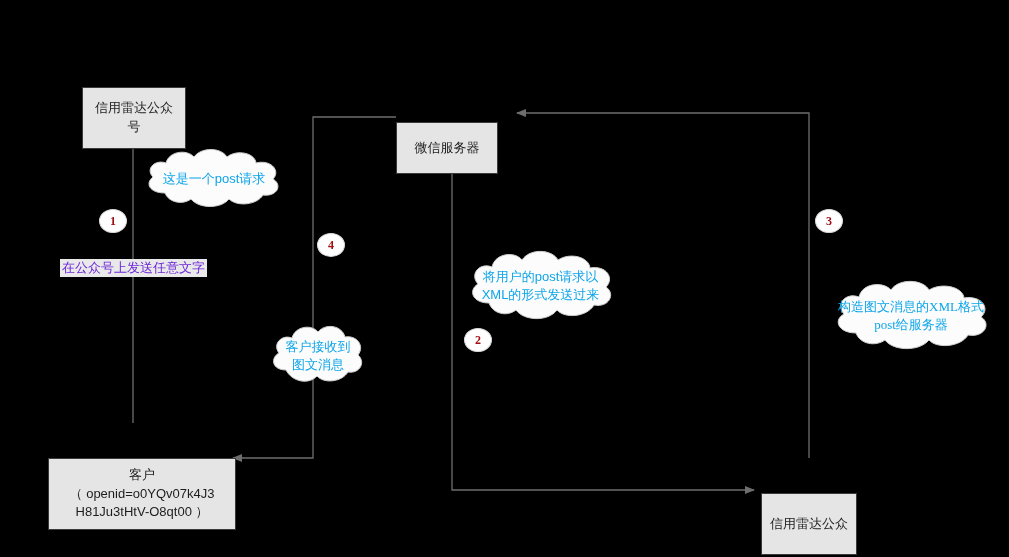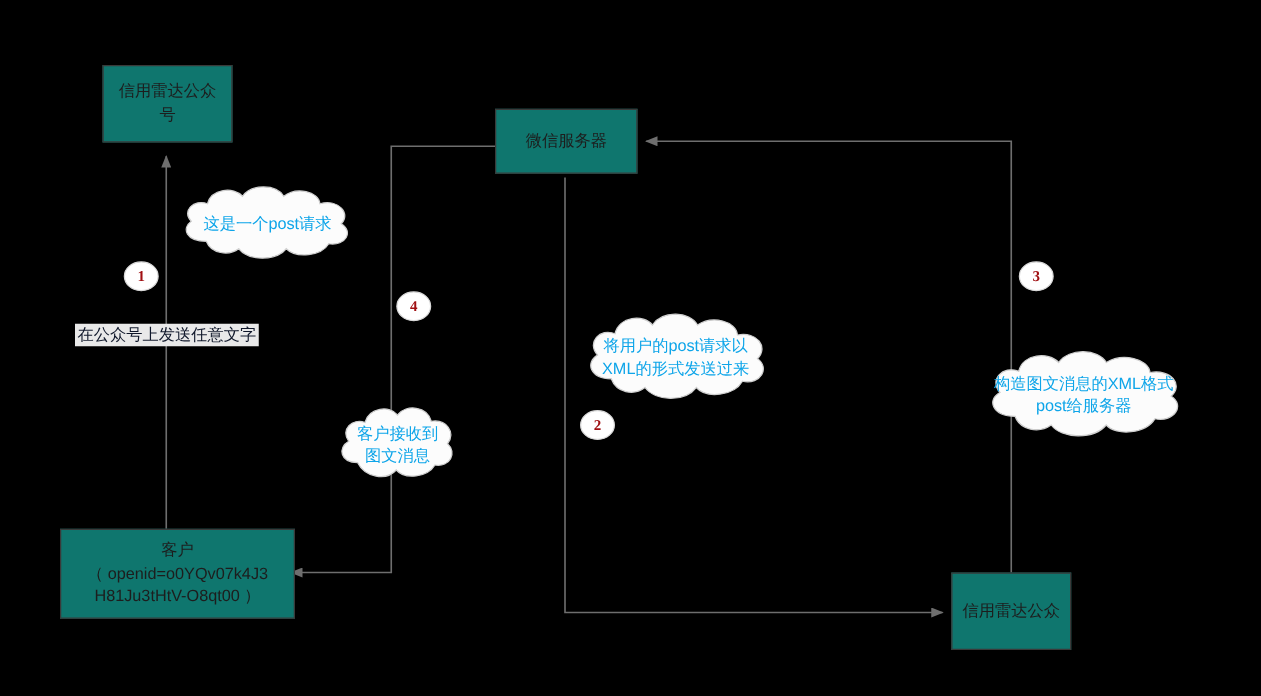--- a/index.html
+++ b/index.html
@@ -18,32 +18,33 @@
   svg.wires {
     position: absolute;
     left: 0;
     top: 0;
     width: 1009px;
     height: 557px;
     pointer-events: none;
   }
   .node {
     position: absolute;
-    background: #0f766e;
+    background: #e5e5e5;
     border: 1px solid #3a3a3a;
     box-sizing: border-box;
     display: flex;
     align-items: center;
     justify-content: center;
     text-align: center;
     color: #1d1d1d;
     font-size: 13px;
     line-height: 1.45;
     white-space: pre-line;
     padding: 2px 4px;
+    margin-top: 35px;
   }
   .marker {
     position: absolute;
     width: 26px;
     height: 22px;
     border-radius: 50%;
     background: #ffffff;
     border: 1px solid #d8d8d8;
     color: #a00f12;
     font-size: 12px;
@@ -70,21 +71,21 @@
     width: 100%; height: 100%;
   }
   .cloud .cloud-text {
     position: relative;
     z-index: 2;
     padding: 0 6px;
   }
   .edge-label {
     position: absolute;
     background: #e9e9e9;
-    color: #0f172a;
+    color: #6d28d9;
     font-size: 13px;
     line-height: 1.2;
     padding: 1px 2px;
     white-space: nowrap;
   }
 </style>
 </head>
 <body>
 
 <div id="canvas">
@@ -111,21 +112,21 @@
     <g>
       <path d="M396,117 L313,117 L313,458 L233,458" stroke="#6e6e6e" stroke-width="1.3" fill="none" marker-end="url(#arrowHead)"></path>
     </g>
   </svg>
 
   <div class="node" style="left:82px; top:52px; width:104px; height:62px;">
     <span>信用雷达公众
 号</span>
   </div>
 
-  <div class="node" style="left:396px; top:87px; width:114px; height:52px;">
+  <div class="node" style="left:396px; top:87px; width:102px; height:52px;">
     <span>微信服务器</span>
   </div>
 
   <div class="node" style="left:48px; top:423px; width:188px; height:72px;">
     <span>客户
 （ openid=o0YQv07k4J3
 H81Ju3tHtV-O8qt00 ）</span>
   </div>
 
   <div class="node" style="left:761px; top:458px; width:96px; height:62px;">
@@ -170,21 +171,21 @@
 
   <div class="cloud" style="left:268px; top:322px; width:100px; height:68px;">
     <svg class="cloud-bg" viewBox="0 0 100 68" preserveAspectRatio="none">
       <path d="M18,48 C4,48 2,36 11,31 C4,22 14,12 24,16 C27,4 44,2 50,10 C57,1 74,3 77,15
                C89,13 97,24 90,33 C98,40 92,52 80,50 C74,60 56,62 49,54 C41,63 24,60 18,48 Z" fill="#fcfcfc" stroke="#cfcfcf" stroke-width="1"></path>
     </svg>
     <span class="cloud-text">客户接收到
 图文消息</span>
   </div>
 
-  <div class="cloud" style="left:784px; top:278px; width:166px; height:76px;">
+  <div class="cloud" style="left:828px; top:278px; width:166px; height:76px;font-family:Liberation Serif, serif;">
     <svg class="cloud-bg" viewBox="0 0 166 76" preserveAspectRatio="none">
       <path d="M28,55 C10,55 5,42 16,36 C7,26 18,14 31,19 C34,5 55,3 63,12 C71,0 95,1 101,12
                C114,4 135,9 136,20 C153,17 163,30 153,39 C164,46 156,60 140,57
                C133,69 109,71 101,62 C91,74 65,73 57,62 C47,69 32,66 28,55 Z" fill="#fcfcfc" stroke="#cfcfcf" stroke-width="1"></path>
     </svg>
     <span class="cloud-text">构造图文消息的XML格式
 post给服务器</span>
   </div>
 
 </div>

